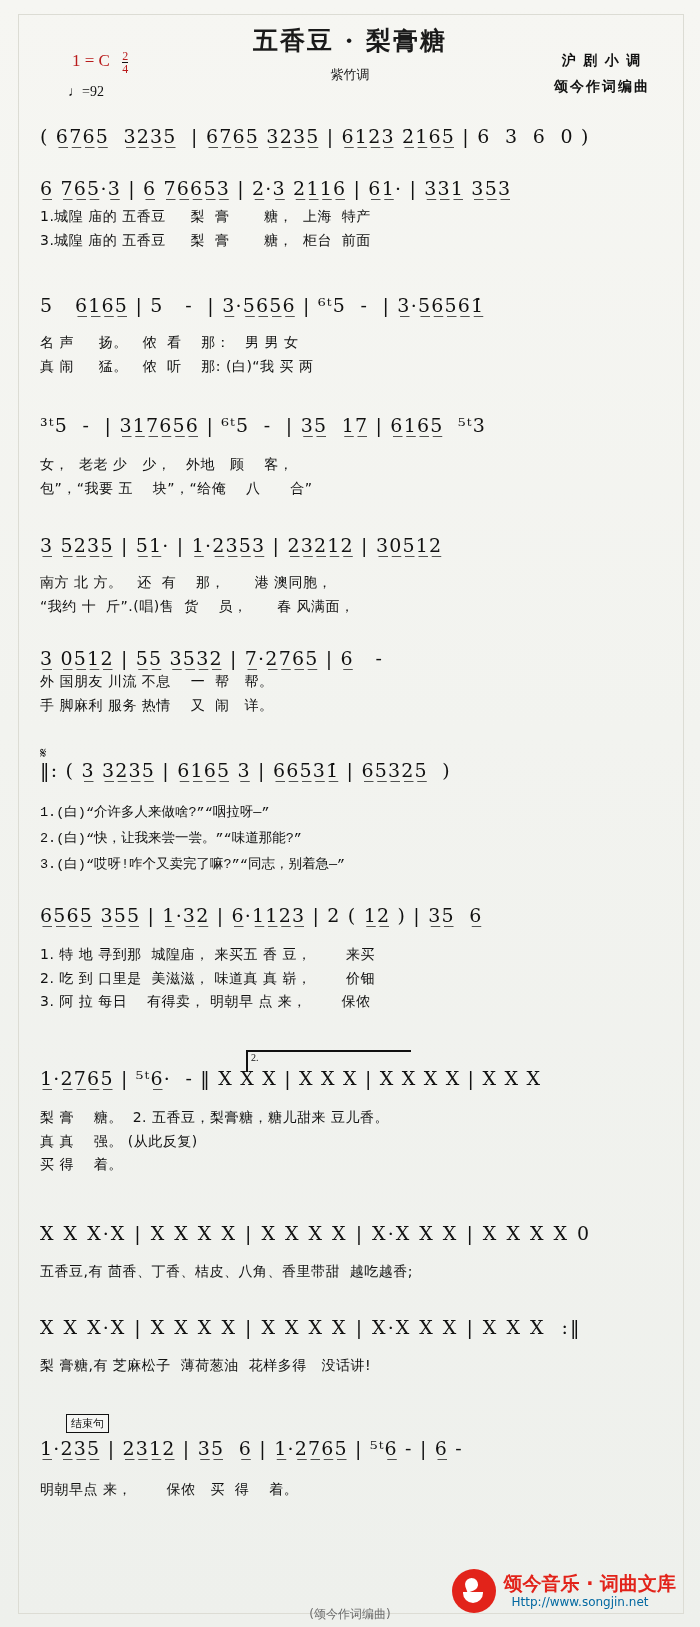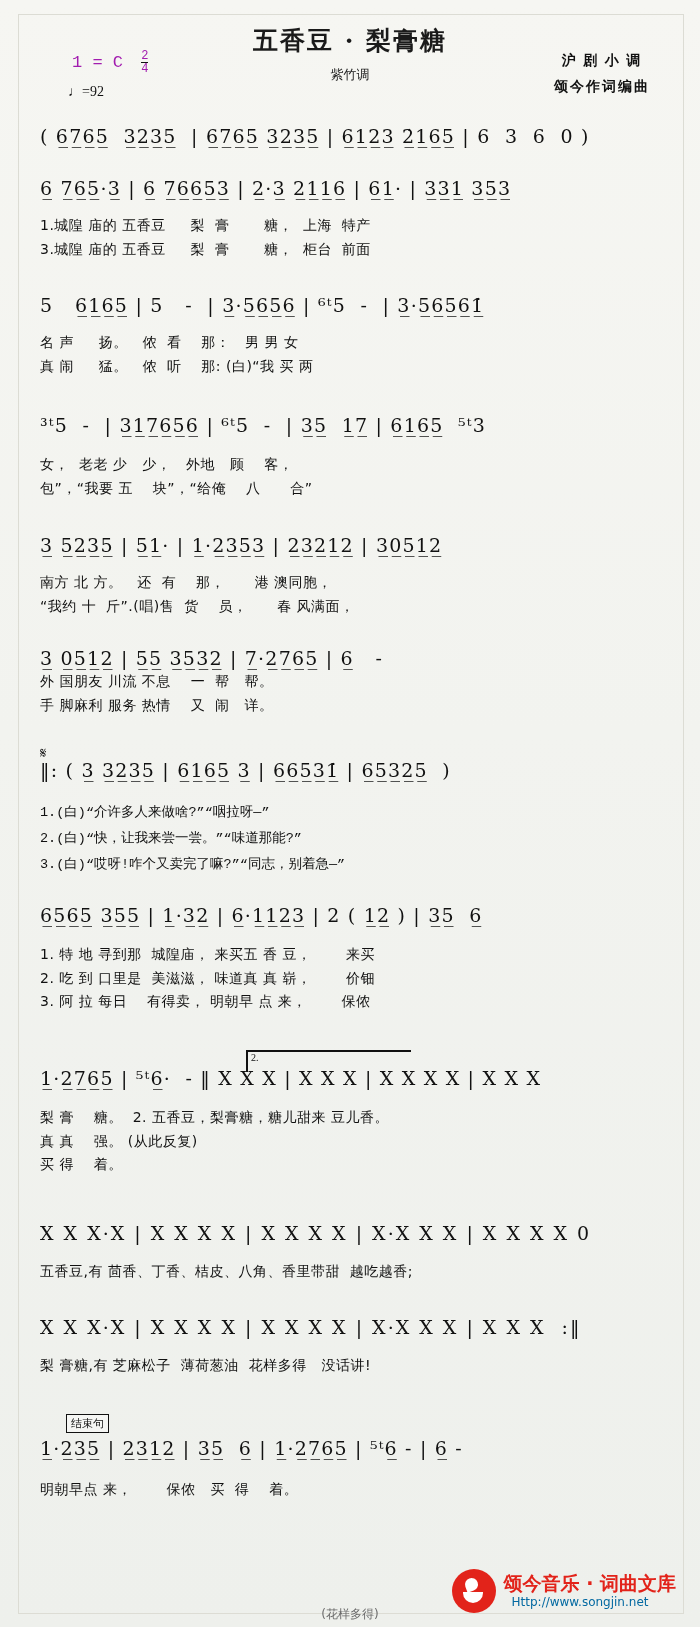--- a/index.html
+++ b/index.html
@@ -45,22 +45,22 @@
     left: 0; right: 0;
     top: 66px;
     text-align: center;
     font-size: 13px;
     color: #222;
   }
   .key-sig {
     position: absolute;
     left: 72px; top: 50px;
     font-size: 17px;
-    color: #a21caf;
-    font-family: Liberation Mono, monospace;
+    color: #b91c1c;
+    font-family: Liberation Serif, serif;
   }
   .key-sig .meter {
     display: inline-block;
     vertical-align: middle;
     margin-left: 8px;
     line-height: 1;
     font-size: 12px;
     text-align: center;
   }
   .key-sig .meter .num { display: block; }
@@ -221,21 +221,21 @@
     <div>沪 剧 小 调</div>
     <div>颂今作词编曲</div>
   </div>
 
   <div class="system" style="top:126px;">
     <div class="notes">( 6̲7̲6̲5̲  3̲2̲3̲5̲  | 6̲7̲6̲5̲ 3̲2̲3̲5̲ | 6̲1̲2̲3̲ 2̲̇1̲6̲5̲ | 6  3  6  0 )</div>
   </div>
 
   <div class="system" style="top:178px;">
     <div class="notes">6̲ 7̲6̲5̲·3̲ | 6̲ 7̲6̲6̲5̲3̲ | 2̲·3̲ 2̲1̲1̲6̲ | 6̲1̲· | 3̲3̲1̲ 3̲5̲3̲</div>
-    <div class="lyric" style="margin-top:14px;">1.城隍 庙的 五香豆     梨  膏       糖，  上海  特产</div>
+    <div class="lyric" style="margin-top:5px;">1.城隍 庙的 五香豆     梨  膏       糖，  上海  特产</div>
     <div class="lyric">3.城隍 庙的 五香豆     梨  膏       糖，  柜台  前面</div>
   </div>
 
   <div class="system" style="top:295px;">
     <div class="notes">5   6̲1̲6̲5̲ | 5   -  | 3̲·5̲6̲5̲6̲ | ⁶ᵗ5  -  | 3̲·5̲6̲5̲6̲1̲̇</div>
     <div class="lyric" style="margin-top:14px;">名 声     扬。   侬  看    那：   男 男 女</div>
     <div class="lyric">真 闹     猛。   侬  听    那: (白)“我 买 两</div>
   </div>
 
   <div class="system" style="top:415px;">
@@ -296,14 +296,14 @@
   </div>
 
   <div class="watermark">
     <div class="wm-logo"></div>
     <div>
       <div class="wm-text">颂今音乐 · 词曲文库</div>
       <div class="wm-url">Http://www.songjin.net</div>
     </div>
   </div>
 
-  <div class="footer-note">(花样多得)</div>
+  <div class="footer-note">(颂今作词编曲)</div>
 </div>
 
 </body></html>

